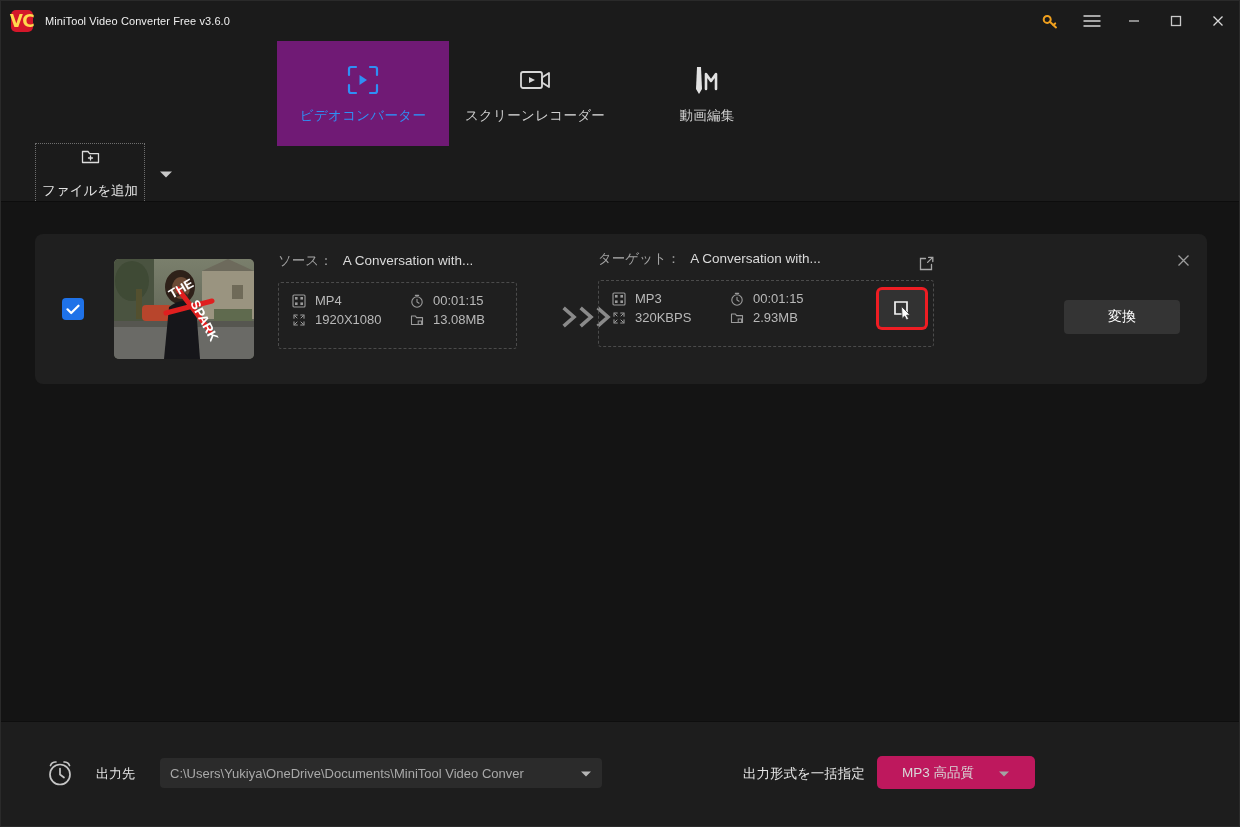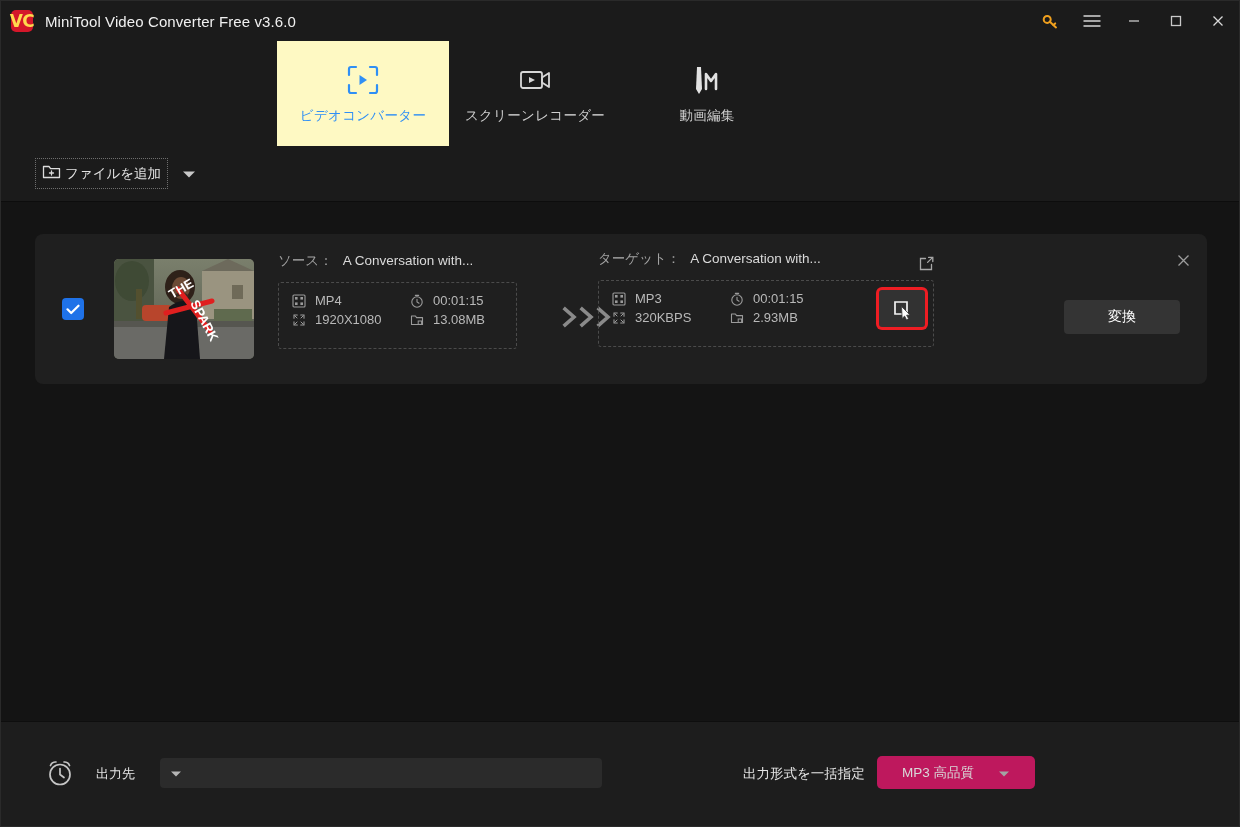--- a/index.html
+++ b/index.html
@@ -42,21 +42,21 @@
     background: #d4172a;
     display: flex; align-items: center; justify-content: center;
     color: #ffd84d;
     font-size: 17px; font-weight: bold;
     letter-spacing: -0.5px;
     font-family: "DejaVu Sans", sans-serif;
     flex: 0 0 auto;
   }
   .app-title {
     margin-left: 12px;
-    font-size: 15px;
+    font-size: 11px;
     color: #f0f0f0;
     letter-spacing: .1px;
     white-space: nowrap;
   }
   .tb-spacer { flex: 1 1 auto; }
   .tb-btn {
     width: 42px; height: 40px;
     display: flex; align-items: center; justify-content: center;
     cursor: default;
   }
@@ -77,21 +77,21 @@
     flex: 0 0 172px;
     display: flex;
     flex-direction: column;
     align-items: center;
     justify-content: center;
     gap: 10px;
     cursor: default;
     color: #cfcfcf;
   }
   .nav-tab.active {
-    background: #fef9c3;
+    background: #701a75;
     color: #2f8ff5;
   }
   .nav-tab .nav-icon { height: 34px; display:flex; align-items:center; }
   .nav-tab .nav-label {
     font-size: 13.5px;
     letter-spacing: .3px;
   }
 
   
   .toolbar {
@@ -100,24 +100,25 @@
     background: #1b1b1b;
     display: flex;
     align-items: center;
     position: relative;
     border-bottom: 1px solid #0d0d0d;
   }
   .add-file {
     margin-left: 34px;
     display: flex;
     align-items: center;
-    gap: 4px;
+    gap: 13px;
     padding: 4px 6px;
     border: 1px dotted #6e6e6e;
     cursor: default;
+    flex-direction: column;
   }
   .add-file-label { font-size: 13.5px; color: #e2e2e2; }
   .add-caret { margin-left: 14px; cursor: default; }
   .seg-wrap {
     position: absolute;
     left: 462px;
     top: 155px;
     display: flex;
     background: #101010;
     border-radius: 5px;
@@ -610,20 +611,21 @@
       <svg width="30" height="30" viewBox="0 0 30 30">
         <circle cx="15" cy="16.5" r="10" fill="none" stroke="#c6c6c6" stroke-width="1.7"></circle>
         <path d="M15 10.5 V16.5 L19 19.5" fill="none" stroke="#c6c6c6" stroke-width="1.7" stroke-linecap="round"></path>
         <path d="M5.5 7.5 A5.5 5.5 0 0 1 11 4" fill="none" stroke="#c6c6c6" stroke-width="1.7" stroke-linecap="round"></path>
         <path d="M24.5 7.5 A5.5 5.5 0 0 0 19 4" fill="none" stroke="#c6c6c6" stroke-width="1.7" stroke-linecap="round"></path>
       </svg>
     </div>
     <div class="out-label">出力先</div>
 
     <div class="path-input">
+      <div class="path-text">C:\Users\Yukiya\OneDrive\Documents\MiniTool Video Conver</div>
       <span>
         <svg width="12" height="8" viewBox="0 0 12 8">
           <path d="M1 1.5 L6 6.5 L11 1.5 Z" fill="#b5b5b5"></path>
         </svg>
       </span>
     </div>
 
     <div class="batch-label">出力形式を一括指定</div>
 
     <div class="fmt-select">

